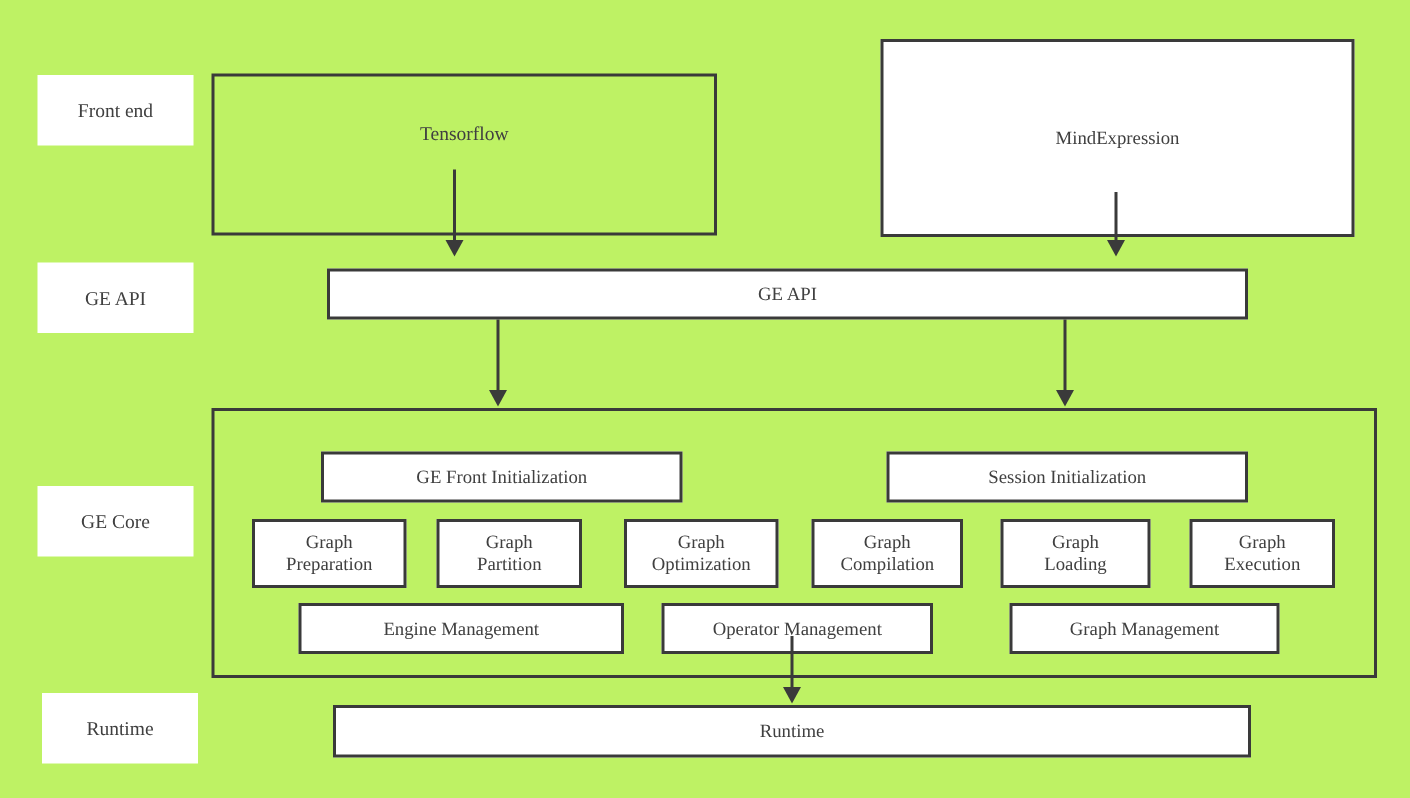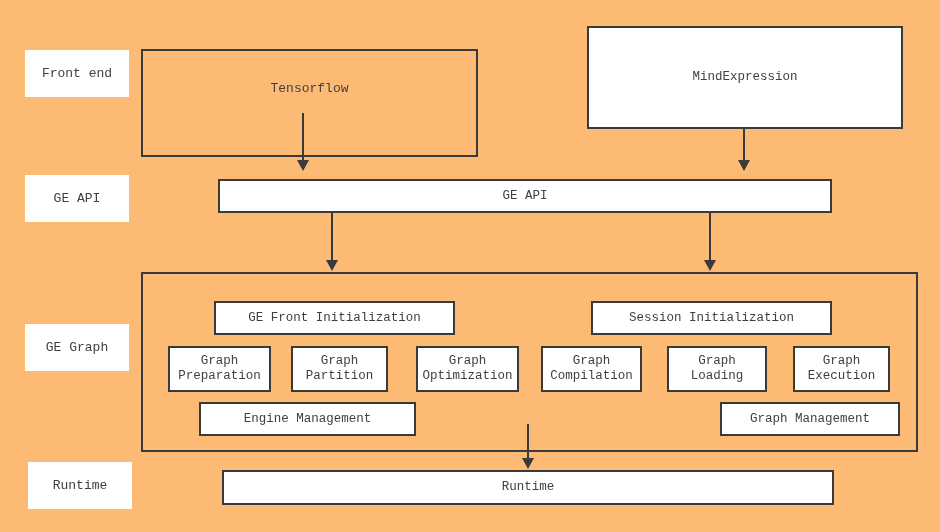--- a/index.html
+++ b/index.html
@@ -4,22 +4,22 @@
 <style>
   html, body {
     margin: 0;
     padding: 0;
     background: #000000;
   }
   #canvas {
     position: relative;
     width: 940px;
     height: 532px;
-    background: #fdba74;
-    font-family: Liberation Mono, monospace;
+    background: #bef264;
+    font-family: Liberation Serif, serif;
     overflow: hidden;
   }
   .box {
     position: absolute;
     box-sizing: border-box;
     background: #ffffff;
     color: #404040;
     display: flex;
     align-items: center;
     justify-content: center;
@@ -63,29 +63,29 @@
 </style>
 </head>
 <body>
 
 <div id="canvas">
 
   <div class="box lane-label" style="left:25px; top:50px; width:104px; height:47px;">Front end</div>
 
   <div class="box lane-label" style="left:25px; top:175px; width:104px; height:47px;">GE API</div>
 
-  <div class="box lane-label" style="left:25px; top:324px; width:104px; height:47px;">GE Graph</div>
+  <div class="box lane-label" style="left:25px; top:324px; width:104px; height:47px;">GE Core</div>
 
   <div class="box lane-label" style="left:28px; top:462px; width:104px; height:47px;">Runtime</div>
 
   <div class="container-box" style="position:absolute; left:141px; top:25px; width:333px; height:104px;">
     <div class="top-label" style="top:30px;">Tensorflow</div>
   </div>
 
-  <div class="box bordered" style="left:587px; top:26px; width:316px; height:103px;">MindExpression</div>
+  <div class="box bordered" style="left:587px; top:26px; width:316px; height:132px;">MindExpression</div>
 
   <div class="conn" style="left:302px; top:113px; width:2px; height:49px;"></div>
   <div class="arrow-head" style="left:297px; top:160px;"></div>
 
   <div class="conn" style="left:743px; top:128px; width:2px; height:34px;"></div>
   <div class="arrow-head" style="left:738px; top:160px;"></div>
 
   <div class="box bordered" style="left:218px; top:179px; width:614px; height:34px;">GE API</div>
 
   <div class="conn" style="left:331px; top:213px; width:2px; height:49px;"></div>
@@ -113,22 +113,23 @@
 Compilation</div>
 
     <div class="box bordered" style="left:524px; top:72px; width:100px; height:46px;">Graph
 Loading</div>
 
     <div class="box bordered" style="left:650px; top:72px; width:97px; height:46px;">Graph
 Execution</div>
 
     <div class="box bordered" style="left:56px; top:128px; width:217px; height:34px;">Engine Management</div>
 
+    <div class="box bordered" style="left:298px; top:128px; width:181px; height:34px;">Operator Management</div>
 
-    <div class="box bordered" style="left:577px; top:128px; width:180px; height:34px;">Graph Management</div>
+    <div class="box bordered" style="left:530px; top:128px; width:180px; height:34px;">Graph Management</div>
   </div>
 
   <div class="conn" style="left:527px; top:424px; width:2px; height:36px;"></div>
   <div class="arrow-head" style="left:522px; top:458px;"></div>
 
   <div class="box bordered" style="left:222px; top:470px; width:612px; height:35px;">Runtime</div>
 
 </div>
 
 </body></html>

